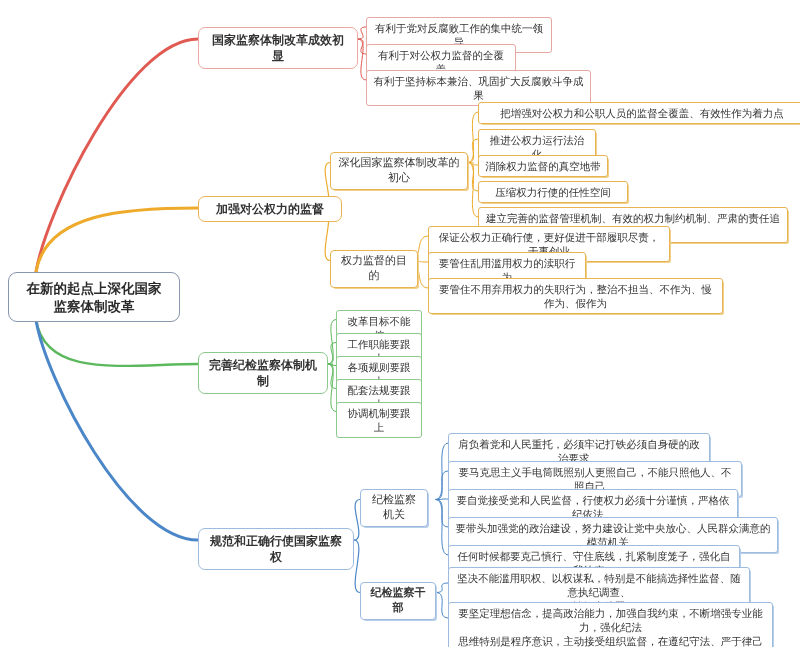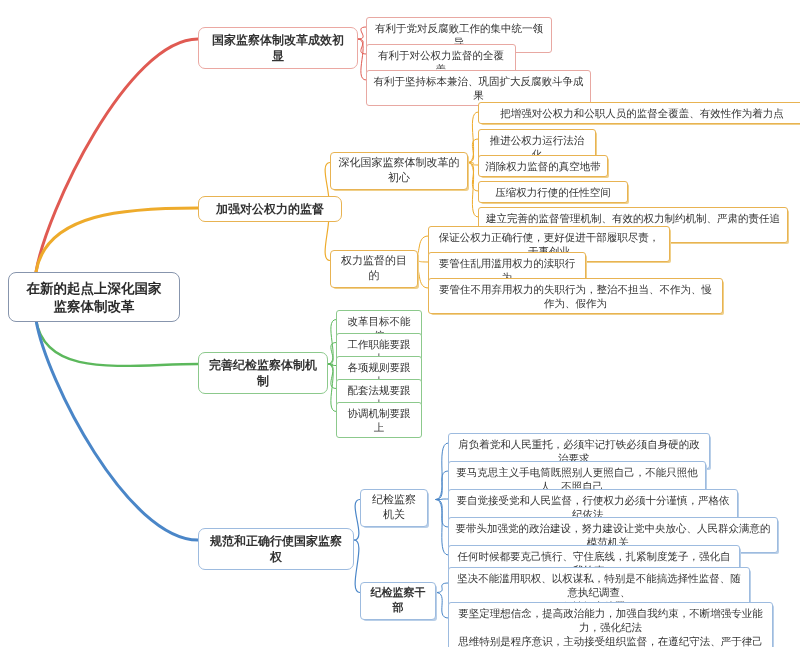--- a/index.html
+++ b/index.html
@@ -68,21 +68,21 @@
       <path d="M 436 499.5 C 450 499.5, 434 443, 448 443" fill="none" stroke="#4a86c8" stroke-width="1" stroke-linecap="round"></path>
       <path d="M 436 499.5 C 450 499.5, 434 471, 448 471" fill="none" stroke="#4a86c8" stroke-width="1" stroke-linecap="round"></path>
       <path d="M 436 499.5 C 450 499.5, 434 499, 448 499" fill="none" stroke="#4a86c8" stroke-width="1" stroke-linecap="round"></path>
       <path d="M 436 499.5 C 450 499.5, 434 527, 448 527" fill="none" stroke="#4a86c8" stroke-width="1" stroke-linecap="round"></path>
       <path d="M 436 499.5 C 450 499.5, 434 555, 448 555" fill="none" stroke="#4a86c8" stroke-width="1" stroke-linecap="round"></path>
       <path d="M 354 540 C 368 540, 346 592.5, 360 592.5" fill="none" stroke="#4a86c8" stroke-width="1.2" stroke-linecap="round"></path>
       <path d="M 436 592.5 C 450 592.5, 434 583, 448 583" fill="none" stroke="#4a86c8" stroke-width="1" stroke-linecap="round"></path>
       <path d="M 436 592.5 C 450 592.5, 434 618, 448 618" fill="none" stroke="#4a86c8" stroke-width="1" stroke-linecap="round"></path>
     </svg>
   <div id="nodes">
-      <div class="node root" style="left: 8px; top: 272px; width: 172px; min-height: 48px;"><span class="txt">在新的起点上深化国家
+      <div class="node root" style="left: 8px; top: 272px; width: 172px; min-height: 48px; border-radius: 9px;"><span class="txt">在新的起点上深化国家
 监察体制改革</span></div>
       <div class="node topic red" style="left: 198px; top: 27px; width: 160px; min-height: 24px;"><span class="txt">国家监察体制改革成效初显</span></div>
       <div class="node leaf red" style="left: 366px; top: 17px; width: 186px; min-height: 20px;"><span class="txt">有利于党对反腐败工作的集中统一领导</span></div>
       <div class="node leaf red" style="left: 366px; top: 44px; width: 150px; min-height: 20px;"><span class="txt">有利于对公权力监督的全覆盖</span></div>
       <div class="node leaf red" style="left: 366px; top: 70px; width: 225px; min-height: 20px;"><span class="txt">有利于坚持标本兼治、巩固扩大反腐败斗争成果</span></div>
       <div class="node topic yellow" style="left: 198px; top: 196px; width: 144px; min-height: 24px;"><span class="txt">加强对公权力的监督</span></div>
       <div class="node mid yellow" style="left: 330px; top: 152px; width: 138px; min-height: 21px;"><span class="txt">深化国家监察体制改革的初心</span></div>
       <div class="node leaf yellow" style="left: 478px; top: 102px; width: 328px; min-height: 20px;"><span class="txt">把增强对公权力和公职人员的监督全覆盖、有效性作为着力点</span></div>
       <div class="node leaf yellow" style="left: 478px; top: 129px; width: 118px; min-height: 20px;"><span class="txt">推进公权力运行法治化</span></div>
       <div class="node leaf yellow" style="left: 478px; top: 155px; width: 130px; min-height: 20px;"><span class="txt">消除权力监督的真空地带</span></div>
@@ -94,21 +94,21 @@
       <div class="node leaf yellow" style="left: 428px; top: 278px; width: 295px; min-height: 20px;"><span class="txt">要管住不用弃用权力的失职行为，整治不担当、不作为、慢作为、假作为</span></div>
       <div class="node topic green" style="left: 198px; top: 352px; width: 130px; min-height: 24px;"><span class="txt">完善纪检监察体制机制</span></div>
       <div class="node leaf green" style="left: 336px; top: 310px; width: 86px; min-height: 19px;"><span class="txt">改革目标不能偏</span></div>
       <div class="node leaf green" style="left: 336px; top: 333px; width: 86px; min-height: 19px;"><span class="txt">工作职能要跟上</span></div>
       <div class="node leaf green" style="left: 336px; top: 356px; width: 86px; min-height: 19px;"><span class="txt">各项规则要跟上</span></div>
       <div class="node leaf green" style="left: 336px; top: 379px; width: 86px; min-height: 19px;"><span class="txt">配套法规要跟上</span></div>
       <div class="node leaf green" style="left: 336px; top: 402px; width: 86px; min-height: 19px;"><span class="txt">协调机制要跟上</span></div>
       <div class="node topic blue" style="left: 198px; top: 528px; width: 156px; min-height: 24px;"><span class="txt">规范和正确行使国家监察权</span></div>
       <div class="node mid blue" style="left: 360px; top: 489px; width: 68px; min-height: 21px; font-family: Liberation Mono, monospace;"><span class="txt">纪检监察机关</span></div>
       <div class="node leaf blue" style="left: 448px; top: 433px; width: 262px; min-height: 20px;"><span class="txt">肩负着党和人民重托，必须牢记打铁必须自身硬的政治要求。</span></div>
-      <div class="node leaf blue" style="left: 448px; top: 461px; width: 258px; min-height: 20px;"><span class="txt">要马克思主义手电筒既照别人更照自己，不能只照他人、不照自己。</span></div>
+      <div class="node leaf blue" style="left: 448px; top: 461px; width: 294px; min-height: 20px;"><span class="txt">要马克思主义手电筒既照别人更照自己，不能只照他人、不照自己。</span></div>
       <div class="node leaf blue" style="left: 448px; top: 489px; width: 290px; min-height: 20px;"><span class="txt">要自觉接受党和人民监督，行使权力必须十分谨慎，严格依纪依法。</span></div>
       <div class="node leaf blue" style="left: 448px; top: 517px; width: 330px; min-height: 20px;"><span class="txt">要带头加强党的政治建设，努力建设让党中央放心、人民群众满意的模范机关。</span></div>
       <div class="node leaf blue" style="left: 448px; top: 545px; width: 292px; min-height: 20px;"><span class="txt">任何时候都要克己慎行、守住底线，扎紧制度笼子，强化自我约束。</span></div>
       <div class="node mid blue" style="left: 360px; top: 582px; width: 76px; min-height: 21px; font-weight: bold;"><span class="txt">纪检监察干部</span></div>
       <div class="node leaf blue" style="left: 448px; top: 567px; width: 302px; min-height: 32px;"><span class="txt">坚决不能滥用职权、以权谋私，特别是不能搞选择性监督、随意执纪调查、
 任性问责处置。</span></div>
       <div class="node leaf blue" style="left: 448px; top: 602px; width: 325px; min-height: 32px;"><span class="txt">要坚定理想信念，提高政治能力，加强自我约束，不断增强专业能力，强化纪法
 思维特别是程序意识，主动接受组织监督，在遵纪守法、严于律己上作表率。</span></div>
     </div>
 </div>

